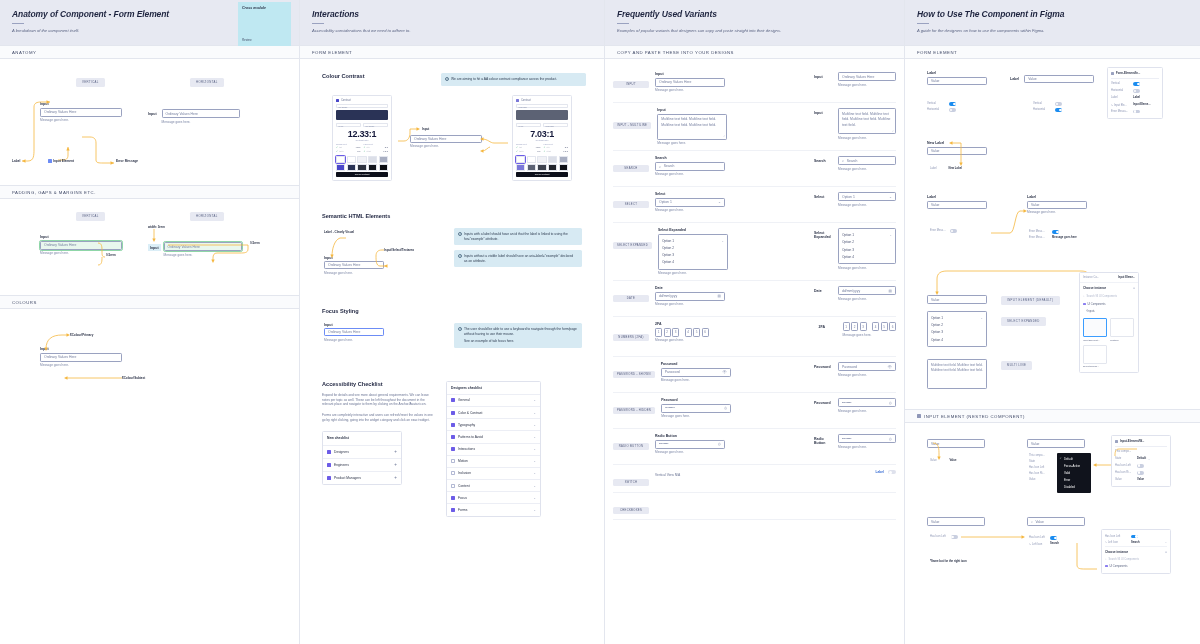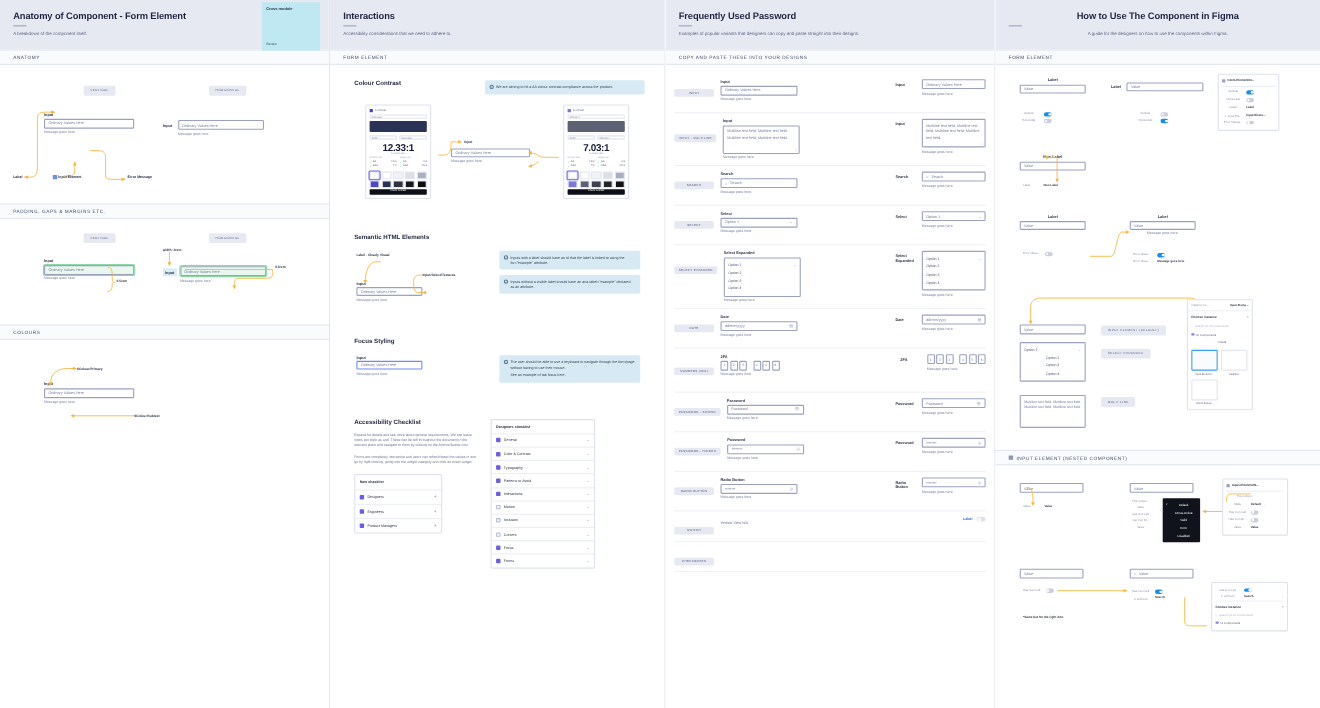--- a/index.html
+++ b/index.html
@@ -8,24 +8,24 @@
     font-family: "Liberation Sans", sans-serif;
     background: #ffffff;
     color: #2b3247;
     font-size: 4px;
   }
   .board { display: flex; width: 1200px; height: 644px; }
   .col { position: relative; background: #fff; border-right: 1px solid #e3e6ee; height: 644px; overflow: hidden; }
   .col-1 { width: 300px; }
   .col-2 { width: 305px; }
   .col-3 { width: 300px; }
-  .col-4 { width: 295px; border-right: none; text-align: center; }
+  .col-4 { width: 295px; border-right: none; }
 
   
-  .hdr { background: #e7e9f2; padding: 9px 12px 10px 12px; height: 45px; position: relative; }
+  .hdr { background: #e7e9f2; padding: 9px 12px 10px 12px; height: 45px; position: relative; font-style: italic; }
   .hdr h1 { font-size: 8.5px; font-weight: bold; letter-spacing: -0.1px; color: #1f2540; }
   .hdr .rule { width: 12px; height: 1.6px; background: #9aa2c0; margin: 3.5px 0 4px 0; }
   .hdr p { font-size: 4.1px; color: #5a6382; line-height: 1.35; }
   .sticky {
     position: absolute; right: 8px; top: 2px; width: 53px; height: 44px;
     background: #bfe8f2; padding: 4px 4px;
   }
   .sticky .st-t { font-size: 3.6px; font-weight: bold; color: #2b3247; }
   .sticky .st-b { position: absolute; left: 4px; bottom: 4px; font-size: 2.9px; color: #3f4862; }
 
@@ -518,21 +518,21 @@
               <span>Forms</span>
               <span class="cv">⌄</span>
             </div>
         </div>
       </div>
     </div>
   </div>
 
   <div class="col col-3">
     <div class="hdr">
-      <h1>Frequently Used Password</h1>
+      <h1>Frequently Used Variants</h1>
       <div class="rule"></div>
       <p>Examples of popular variants that designers can copy and paste straight into their designs.</p>
     </div>
     <div class="strip">
       <span>COPY AND PASTE THESE INTO YOUR DESIGNS</span>
     </div>
 
     <div id="variant-rows" style="padding:8px 8px 0 8px;">
         <div style="display: flex; align-items: flex-start; gap: 6px; min-height: 36px; border-bottom: 0.7px solid rgb(239, 241, 246); padding: 5px 0px;">
           <span class="tag" style="margin-top: 9px;">INPUT</span>

